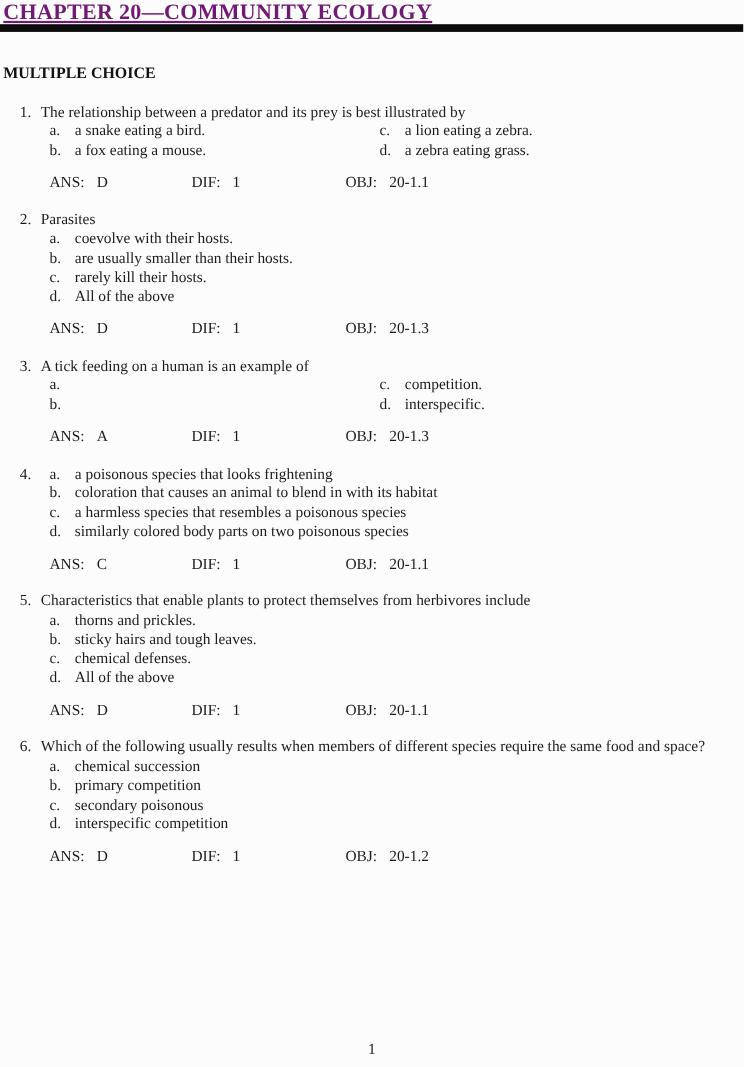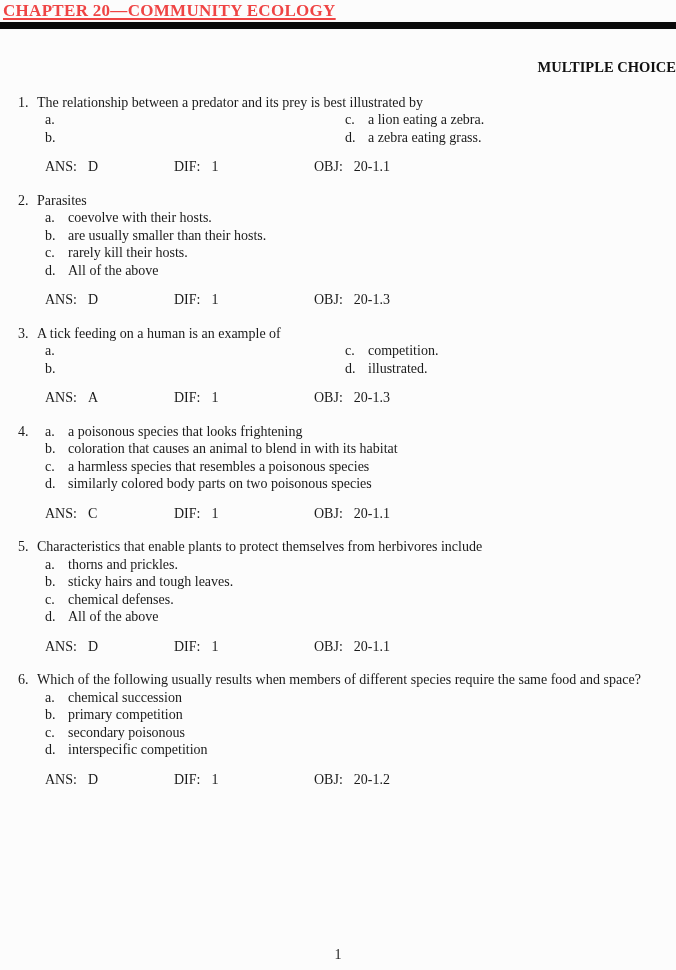--- a/index.html
+++ b/index.html
@@ -14,44 +14,43 @@
     font-size: 14px;
     line-height: 17.5px;
     color: #1a1a1a;
     overflow: hidden;
     box-sizing: border-box;
   }
 
   .doc-title {
     margin: 0;
     padding: 2px 0 0 3px;
-    font-size: 17px;
+    font-size: 20px;
     line-height: 18px;
     font-weight: bold;
     letter-spacing: 0.3px;
     text-decoration: underline;
     text-decoration-thickness: 2px;
     text-underline-offset: 2px;
-    color: #ef4444;
+    color: #701a75;
   }
 
   .title-rule {
     height: 7px;
     background: #0b0b0b;
     margin-top: 2px;
     width: 100%;
   }
 
   .mc-heading {
     margin: 30px 0 0 0;
     padding-left: 3px;
     font-size: 14.5px;
     font-weight: bold;
     color: #111;
-    text-align: right;
   }
 
   .questions {
     margin: 17px 20px 0 18px;
   }
 
   .question {
     display: flex;
     margin-bottom: 16px;
   }
@@ -115,23 +114,25 @@
 
   <div class="questions">
 
     <div class="question">
       <span class="q-num">1.</span>
       <div class="q-body">
         <div class="q-stem">The relationship between a predator and its prey is best illustrated by</div>
         <div class="options two-col">
           <div class="opt">
             <span class="opt-letter">a.</span>
-          </div>
-          <div class="opt">
-            <span class="opt-letter">b.</span>
+            <span class="opt-text">a snake eating a bird.</span>
+          </div>
+          <div class="opt">
+            <span class="opt-letter">b.</span>
+            <span class="opt-text">a fox eating a mouse.</span>
           </div>
           <div class="opt">
             <span class="opt-letter">c.</span>
             <span class="opt-text">a lion eating a zebra.</span>
           </div>
           <div class="opt">
             <span class="opt-letter">d.</span>
             <span class="opt-text">a zebra eating grass.</span>
           </div>
         </div>
@@ -201,21 +202,21 @@
           </div>
           <div class="opt">
             <span class="opt-letter">b.</span>
           </div>
           <div class="opt">
             <span class="opt-letter">c.</span>
             <span class="opt-text">competition.</span>
           </div>
           <div class="opt">
             <span class="opt-letter">d.</span>
-            <span class="opt-text">illustrated.</span>
+            <span class="opt-text">interspecific.</span>
           </div>
         </div>
         <div class="ans-row">
           <span class="ans-pair col1">
             <span class="ans-label">ANS:</span>
             <span class="ans-value">A</span>
           </span>
           <span class="ans-pair col2">
             <span class="ans-label">DIF:</span>
             <span class="ans-value">1</span>

